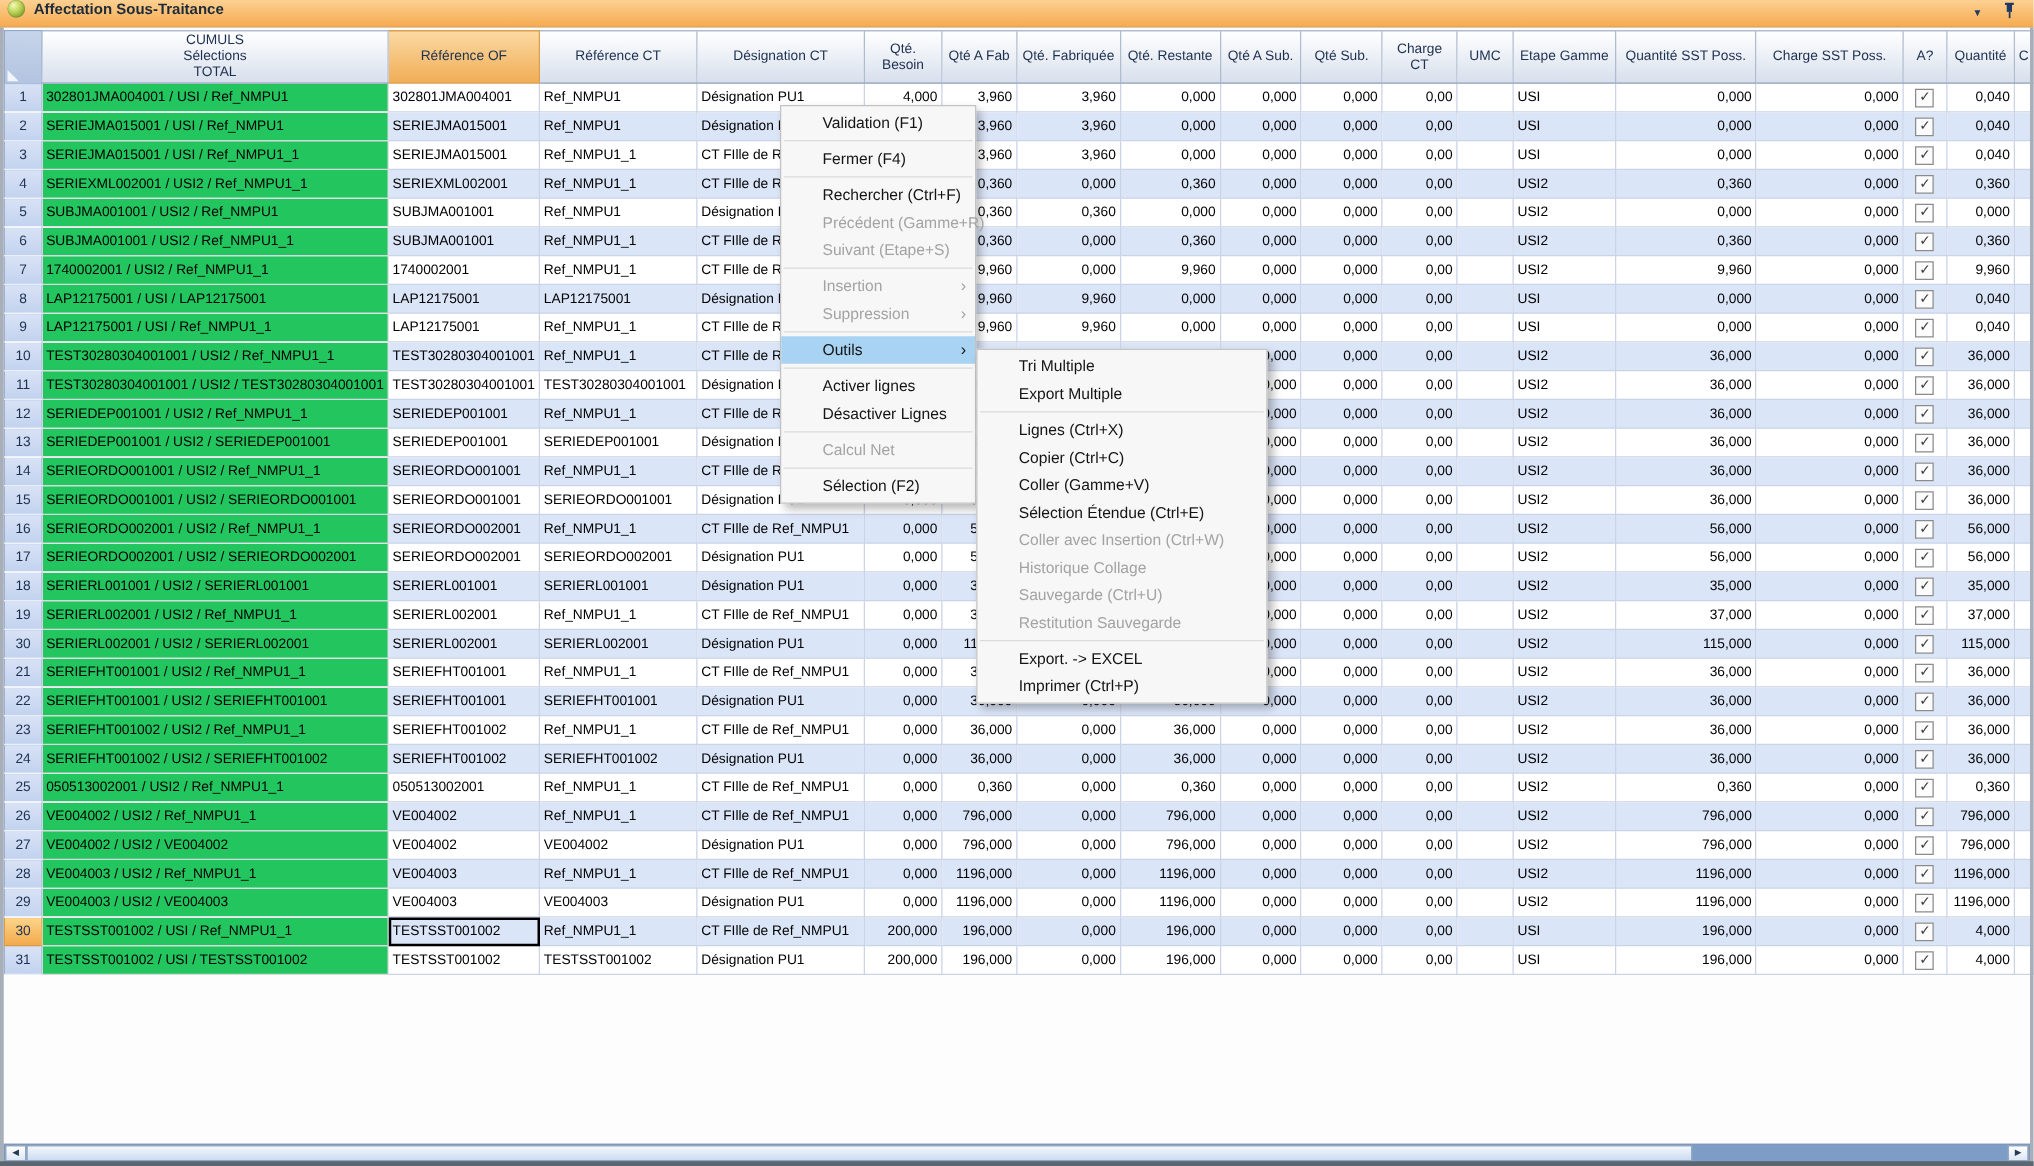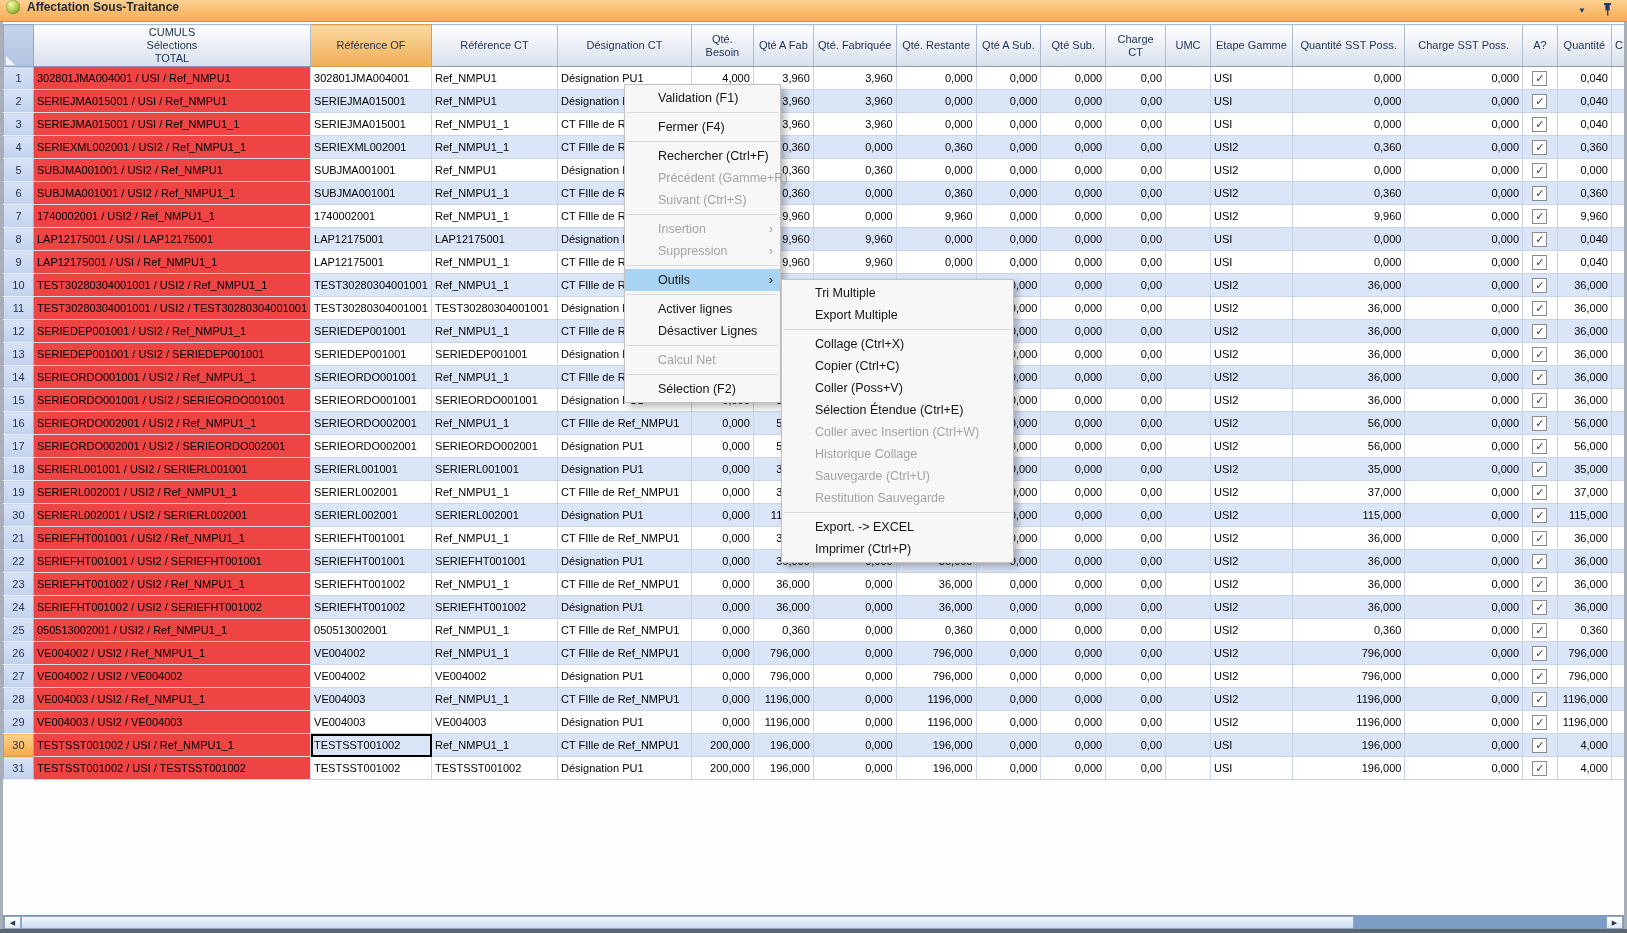--- a/index.html
+++ b/index.html
@@ -29,21 +29,21 @@
      font-size:11px;font-weight:400;color:#1e3050;text-align:center;
      white-space:pre-line;line-height:13px;vertical-align:middle}
   th.h-orange{background:linear-gradient(#fbd9a2,#f0ad56);border-color:#d9a052}
   th.h-corner{background:linear-gradient(#c6d4ea,#b2c4e1);border-color:#93a7c7;position:relative}
   .corner-tri{position:absolute;left:2px;bottom:1px;width:0;height:0;
      border-bottom:9px solid #f2f5fa;border-right:9px solid transparent}
   td{height:23px;font-size:11px;border:1px solid #c9d4e7;color:#000}
   td.rownum{background:linear-gradient(#d8e2f6,#c2d2ee);text-align:center;color:#1e3050;
      border-color:#9db0cf;border-bottom-color:#e9eff9}
   td.rownum.current{background:linear-gradient(#fcd489,#f2a94c);border-color:#d89c49}
-  td.cumuls{background:#ef4444;border-color:#d5d9df}
+  td.cumuls{background:#22c55e;border-color:#d5d9df}
   tr.even td.data{background:#dbe5f8}
   tr.odd  td.data{background:#ffffff}
   td.a-r{text-align:right}
   td.a-c{text-align:center}
   td.sel-cell{outline:2px solid #000;outline-offset:-2px}
   .cb{display:inline-block;width:13px;height:13px;border:1px solid #8b8b8b;background:#fcfcfc;
       line-height:12px;text-align:center;font-size:11px;color:#3c3c3c;vertical-align:middle}
 
   
   .menu{position:absolute;background:#f7f7f7;border:1px solid #c3c3c3;
@@ -794,42 +794,42 @@
     </table>
 </div>
 
 <div class="menu" id="context-menu">
     <div class="mi">Validation (F1)</div>
     <div class="msep"></div>
     <div class="mi">Fermer (F4)</div>
     <div class="msep"></div>
     <div class="mi">Rechercher (Ctrl+F)</div>
     <div class="mi disabled">Précédent (Gamme+R)</div>
-    <div class="mi disabled">Suivant (Ctrl+S)</div>
+    <div class="mi disabled">Suivant (Etape+S)</div>
     <div class="msep"></div>
     <div class="mi disabled">Insertion<span class="arrow">›</span></div>
     <div class="mi disabled">Suppression<span class="arrow">›</span></div>
     <div class="msep"></div>
     <div class="mi hl">Outils<span class="arrow">›</span></div>
     <div class="msep"></div>
     <div class="mi">Activer lignes</div>
     <div class="mi">Désactiver Lignes</div>
     <div class="msep"></div>
     <div class="mi disabled">Calcul Net</div>
     <div class="msep"></div>
     <div class="mi">Sélection (F2)</div>
   </div>
 
 <div class="menu" id="outils-submenu">
     <div class="mi">Tri Multiple</div>
     <div class="mi">Export Multiple</div>
     <div class="msep"></div>
-    <div class="mi">Collage (Ctrl+X)</div>
+    <div class="mi">Lignes (Ctrl+X)</div>
     <div class="mi">Copier (Ctrl+C)</div>
-    <div class="mi">Coller (Poss+V)</div>
+    <div class="mi">Coller (Gamme+V)</div>
     <div class="mi">Sélection Étendue (Ctrl+E)</div>
     <div class="mi disabled">Coller avec Insertion (Ctrl+W)</div>
     <div class="mi disabled">Historique Collage</div>
     <div class="mi disabled">Sauvegarde (Ctrl+U)</div>
     <div class="mi disabled">Restitution Sauvegarde</div>
     <div class="msep"></div>
     <div class="mi">Export. -&gt; EXCEL</div>
     <div class="mi">Imprimer (Ctrl+P)</div>
   </div>
 

